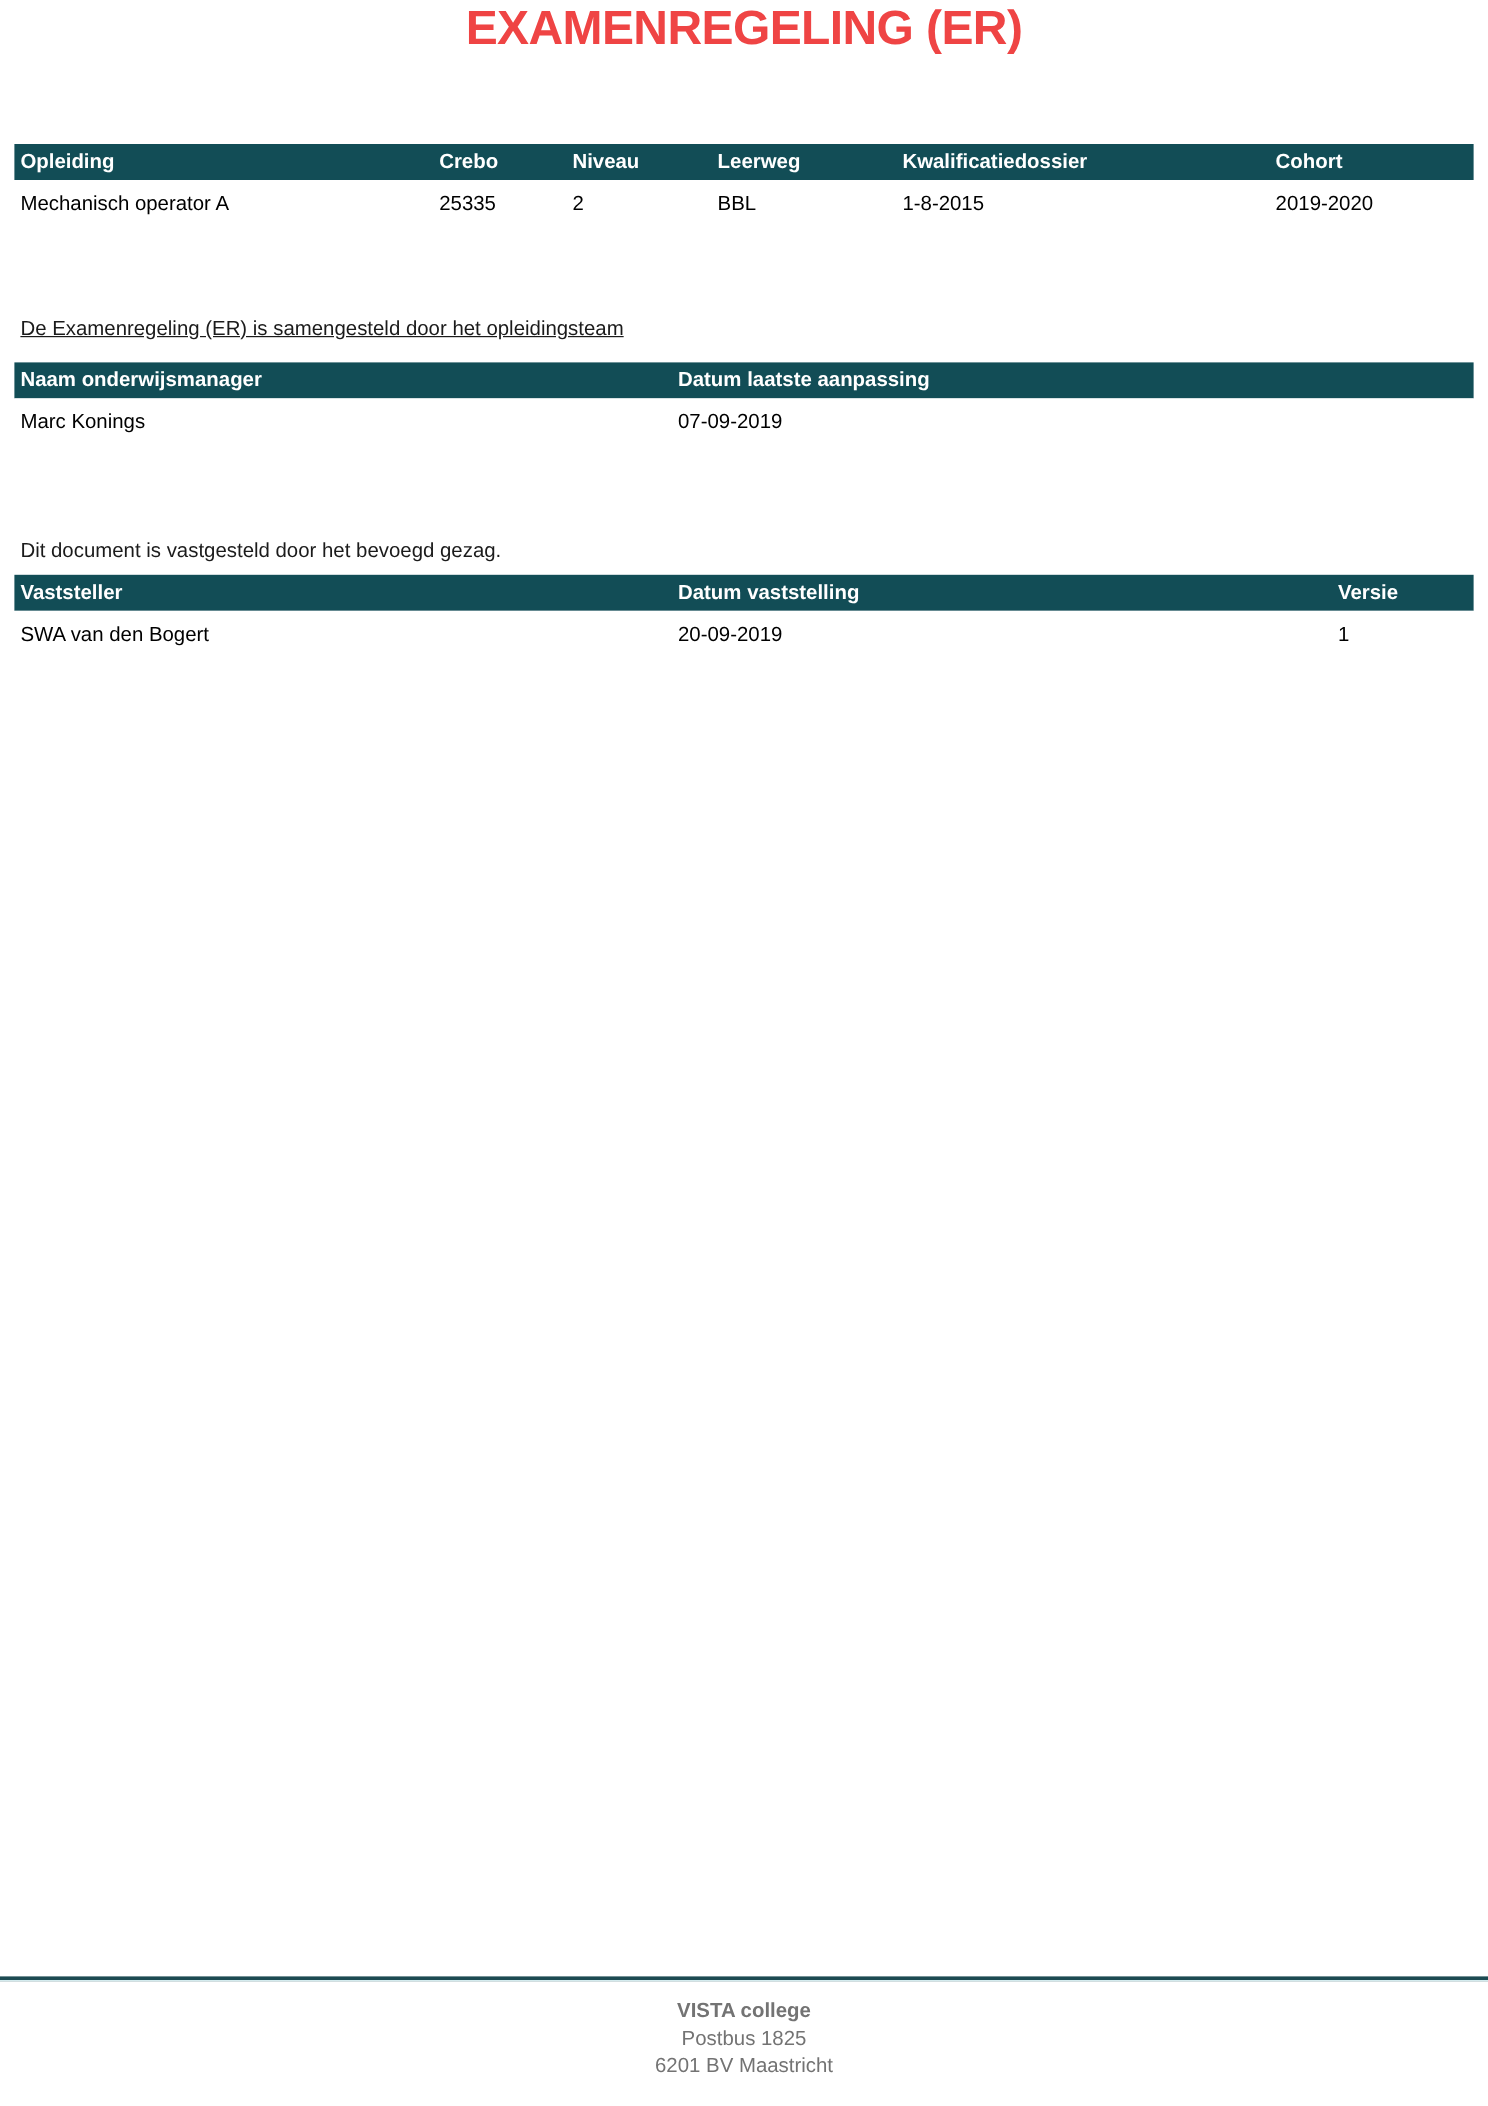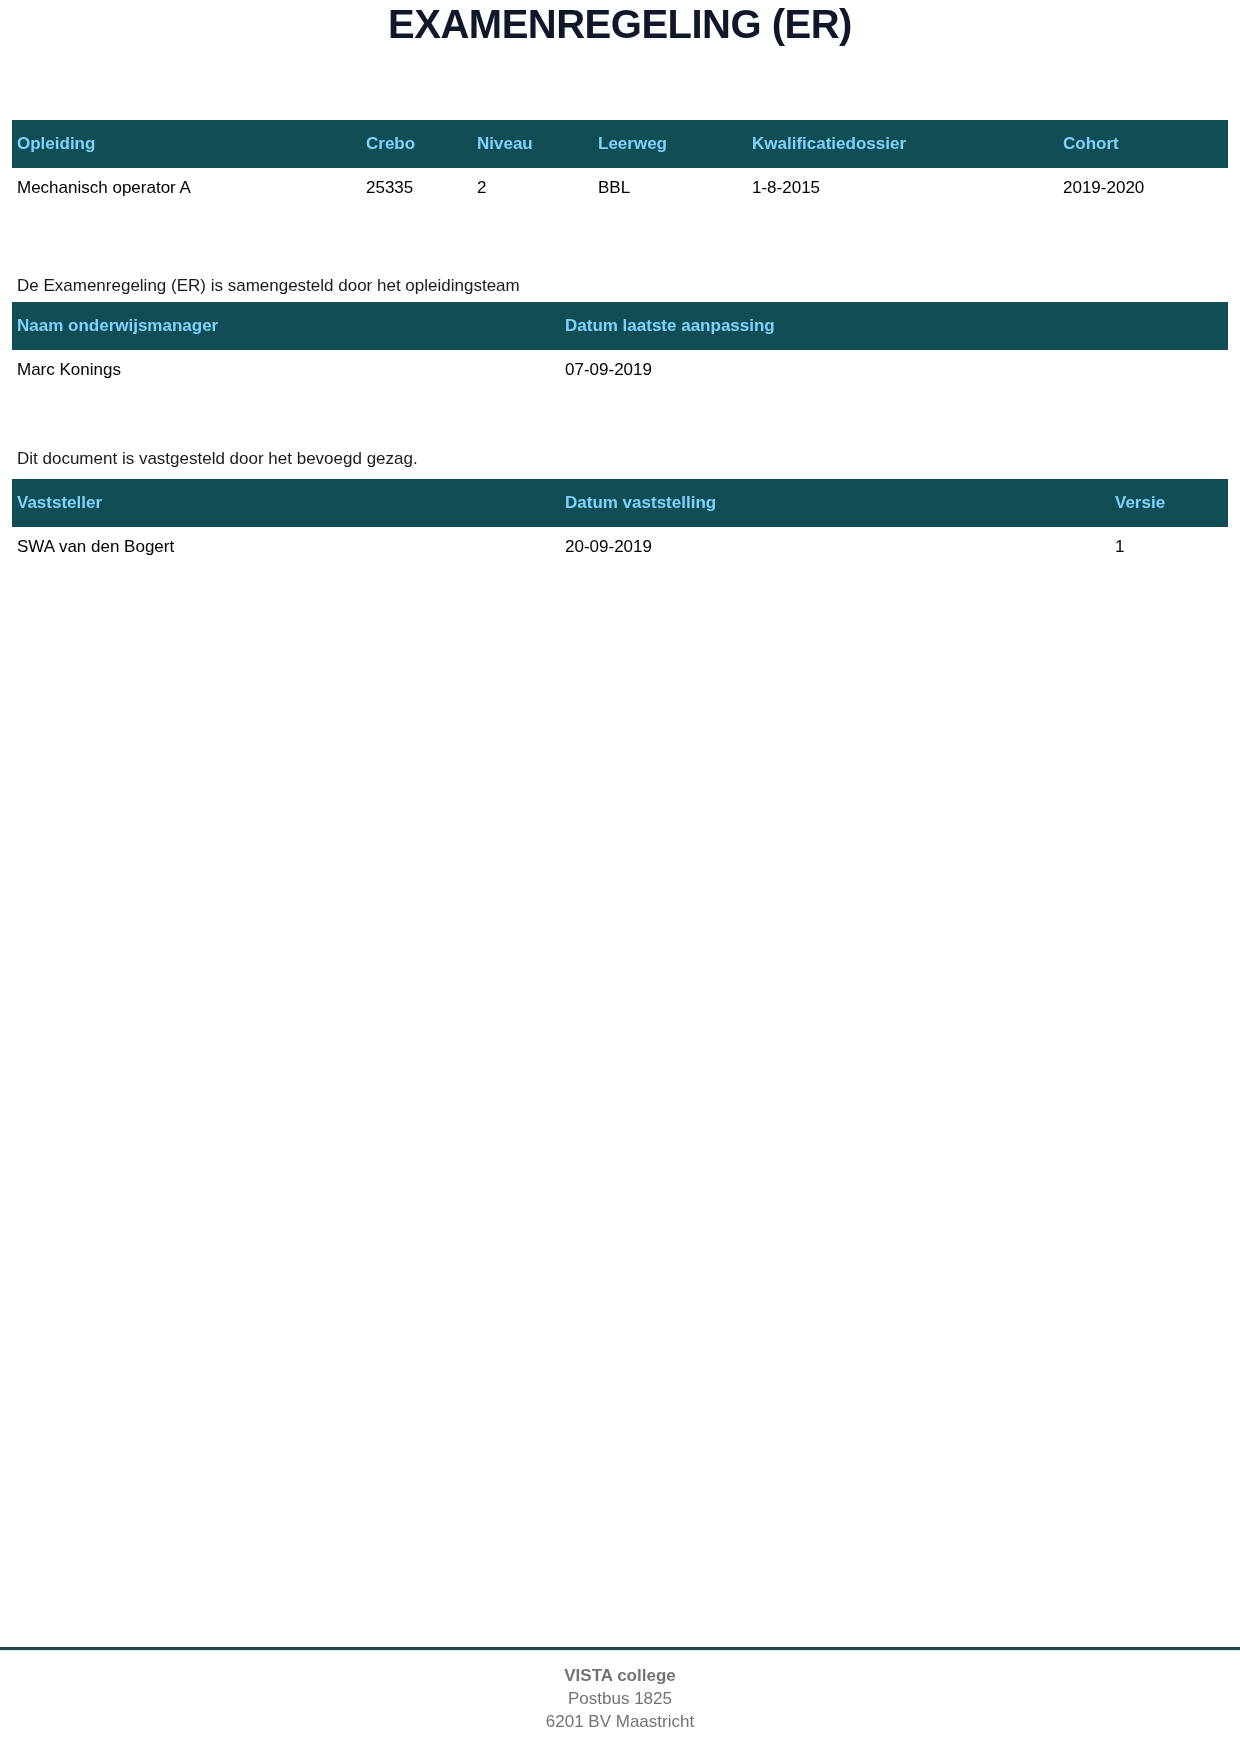--- a/index.html
+++ b/index.html
@@ -16,33 +16,33 @@
     overflow: hidden;
   }
   .doc-title {
     position: absolute;
     top: 2px; left: 0; width: 1240px;
     text-align: center;
     font-size: 40px;
     font-weight: 700;
     letter-spacing: -0.5px;
     line-height: 44px;
-    color: #0f172a;
+    color: #ef4444;
   }
   .tbl {
     position: absolute;
     left: 12px;
     width: 1216px;
   }
   .tbl-header {
     display: flex;
-    height: 48px;
+    height: 30px;
     align-items: center;
     background: #124D56;
-    color: #7dd3fc;
+    color: #ffffff;
     font-weight: 700;
     font-size: 17px;
   }
   .tbl-row {
     display: flex;
     height: 40px;
     align-items: center;
     font-size: 17px;
     color: #000000;
     background: #ffffff;
@@ -67,21 +67,21 @@
   #vaststelling-table { top: 479px; }
 
   .intro-text {
     position: absolute;
     left: 17px;
     font-size: 17px;
     line-height: 20px;
     color: #1b1b1b;
     white-space: nowrap;
   }
-  #intro-team  { top: 276px; }
+  #intro-team  { top: 264px; text-decoration: underline; }
   #intro-gezag { top: 449px; text-align: center; }
 
   .footer-line {
     position: absolute;
     top: 1647px; left: 0;
     width: 1240px; height: 3px;
     background: #1C4A52;
     border-bottom: 1px solid #d4ebee;
   }
   .footer {

